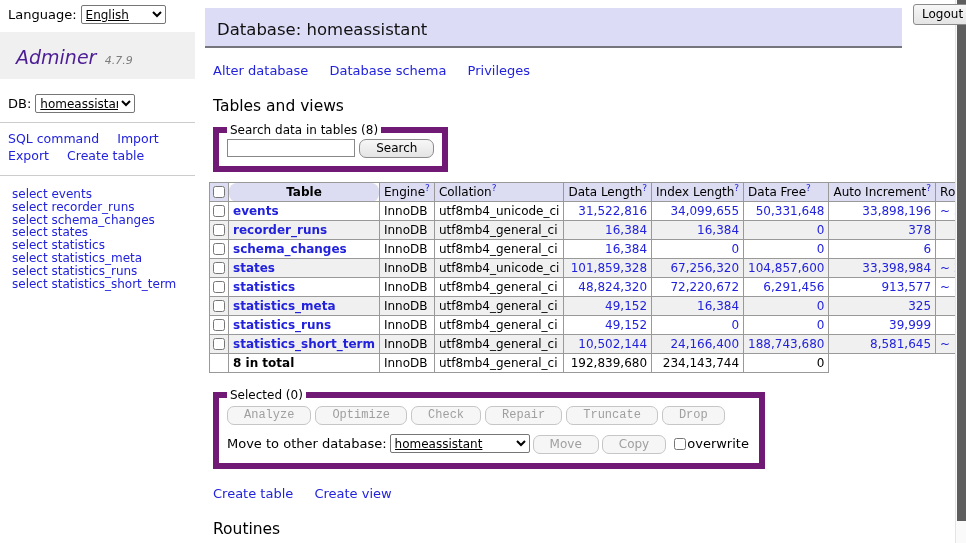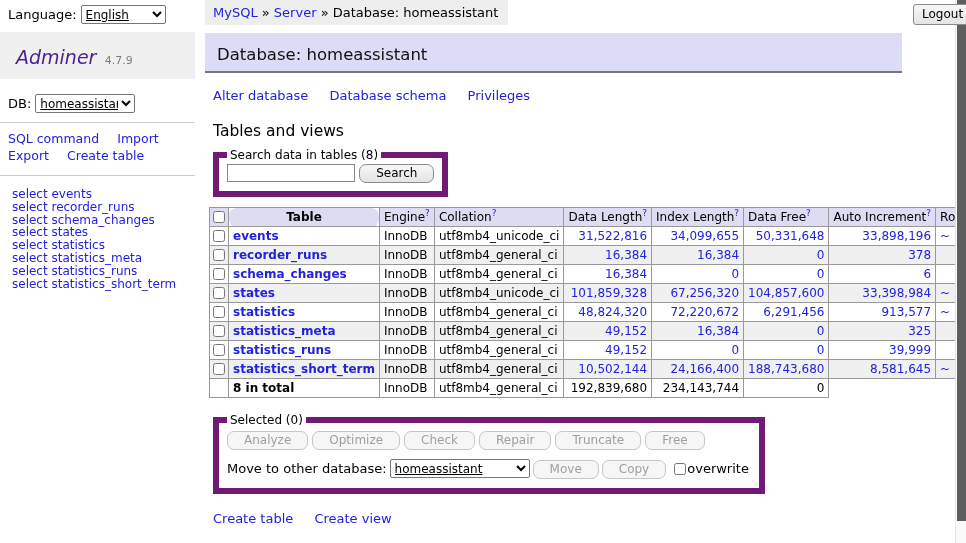--- a/index.html
+++ b/index.html
@@ -34,21 +34,21 @@
   select {
     font: 12px "DejaVu Sans", sans-serif; background: #fff;
     border: 1px solid #767676; border-radius: 2px; height: 19px; text-decoration: underline;
   }
   #lang-select { width: 85px; margin-left: 4px; }
   .brand {
     margin: 8px 0 0; background: #f0f0f0; padding: 8px 8px 9px 16px;
     font-weight: normal;
   }
   .brand-name { font-style: italic; font-size: 19px; color: #4c1d95; }
-  .brand-ver { font-size: 11px; color: #7d7d7d; }
+  .brand-ver { font-size: 11px; color: #7d7d7d; font-style: italic; }
   .db-row { padding: 15px 0 0 8px; white-space: nowrap; }
   #db-select { width: 100px; margin-left: 4px; }
   .side-hr { border: none; border-top: 1px solid #ccc; margin: 9px 0 0; }
   .side-menu { margin: 0; padding: 7px 8px 2px; width: 190px; line-height: 17px; }
   .side-menu a { margin-right: 14px; font-size: 12.5px; white-space: nowrap; }
   .side-tables { list-style: none; margin: 4px; padding: 8px 8px 0; }
   .side-tables li { line-height: 12.8px; }
   .side-tables a { font-size: 12px; }
 
   
@@ -91,21 +91,21 @@
   tbody th { text-align: left; font-weight: bold; white-space: nowrap; }
   td.num { text-align: right; color: #2222dd; white-space: nowrap; }
   td.txt { white-space: nowrap; }
   tr.total th { color: #000; }
   tr.total td.num { color: #000; }
   td.check, th.check { text-align: center; padding: 1px 2px; }
   input[type="checkbox"] { width: 12px; height: 12px; margin: 1px; vertical-align: middle; }
 
   
   .selected-fs { margin: 15px 0 0 8px; display: inline-block; padding: 4px 10px 9px 8px; }
-  .btn-row .btn { margin-right: 4px; }
+  .btn-row .btn { margin-right: 4px; font-family: Liberation Mono, monospace; }
   .move-row { margin-top: 9px; white-space: nowrap; font-size: 13px; }
   .move-row select { width: 140px; margin: 0 3px; }
   .move-row .btn { margin-right: 3px; }
   .overwrite-wrap { margin-left: 4px; font-size: 13px; }
 
   .create-links { margin: 17px 0 0 8px; }
   .create-links a, .routine-links a { margin-right: 17px; font-size: 13px; }
 </style>
 </head>
 <body>
@@ -136,21 +136,20 @@
       <li><a href="#">select schema_changes</a></li>
       <li><a href="#">select states</a></li>
       <li><a href="#">select statistics</a></li>
       <li><a href="#">select statistics_meta</a></li>
       <li><a href="#">select statistics_runs</a></li>
       <li><a href="#">select statistics_short_term</a></li>
     </ul>
 </div>
 
 <div class="content">
-  <div class="breadcrumb" id="breadcrumb"><a href="#">MySQL</a><span class="sep"> » </span><a href="#">Server</a><span class="sep"> » </span><span>Database: homeassistant</span></div>
   <h2 class="page-title">Database: homeassistant</h2>
   <p class="db-links" id="db-links"><a href="#">Alter database</a> <a href="#">Database schema</a> <a href="#">Privileges</a> </p>
   <h3>Tables and views</h3>
   <fieldset class="search-fs">
     <legend>Search data in tables (8)</legend>
     <input type="text" value="" style="">
     <button class="btn">Search</button>
   </fieldset>
   <table id="tables-table">
       <colgroup>
@@ -272,21 +271,21 @@
           <td class="txt">InnoDB</td>
           <td class="txt">utf8mb4_general_ci</td>
           <td class="num">192,839,680</td>
           <td class="num">234,143,744</td>
           <td class="num">0</td>
         </tr>
       </tbody>
     </table>
   <fieldset class="selected-fs">
     <legend>Selected (0)</legend>
-    <div class="btn-row" id="selected-buttons"><button class="btn" disabled="">Analyze</button><button class="btn" disabled="">Optimize</button><button class="btn" disabled="">Check</button><button class="btn" disabled="">Repair</button><button class="btn" disabled="">Truncate</button><button class="btn" disabled="">Free</button></div>
+    <div class="btn-row" id="selected-buttons"><button class="btn" disabled="">Analyze</button><button class="btn" disabled="">Optimize</button><button class="btn" disabled="">Check</button><button class="btn" disabled="">Repair</button><button class="btn" disabled="">Truncate</button><button class="btn" disabled="">Drop</button></div>
     <div class="move-row">
       <span>Move to other database:</span><select id="move-select"><option>homeassistant</option></select><button class="btn" disabled="">Move</button><button class="btn" disabled="">Copy</button><span class="overwrite-wrap"><input type="checkbox" style=""><span>overwrite</span></span>
     </div>
   </fieldset>
   <p class="create-links" id="create-links"><a href="#">Create table</a> <a href="#">Create view</a> </p>
   <h3>Routines</h3>
   
   
 </div>
 

